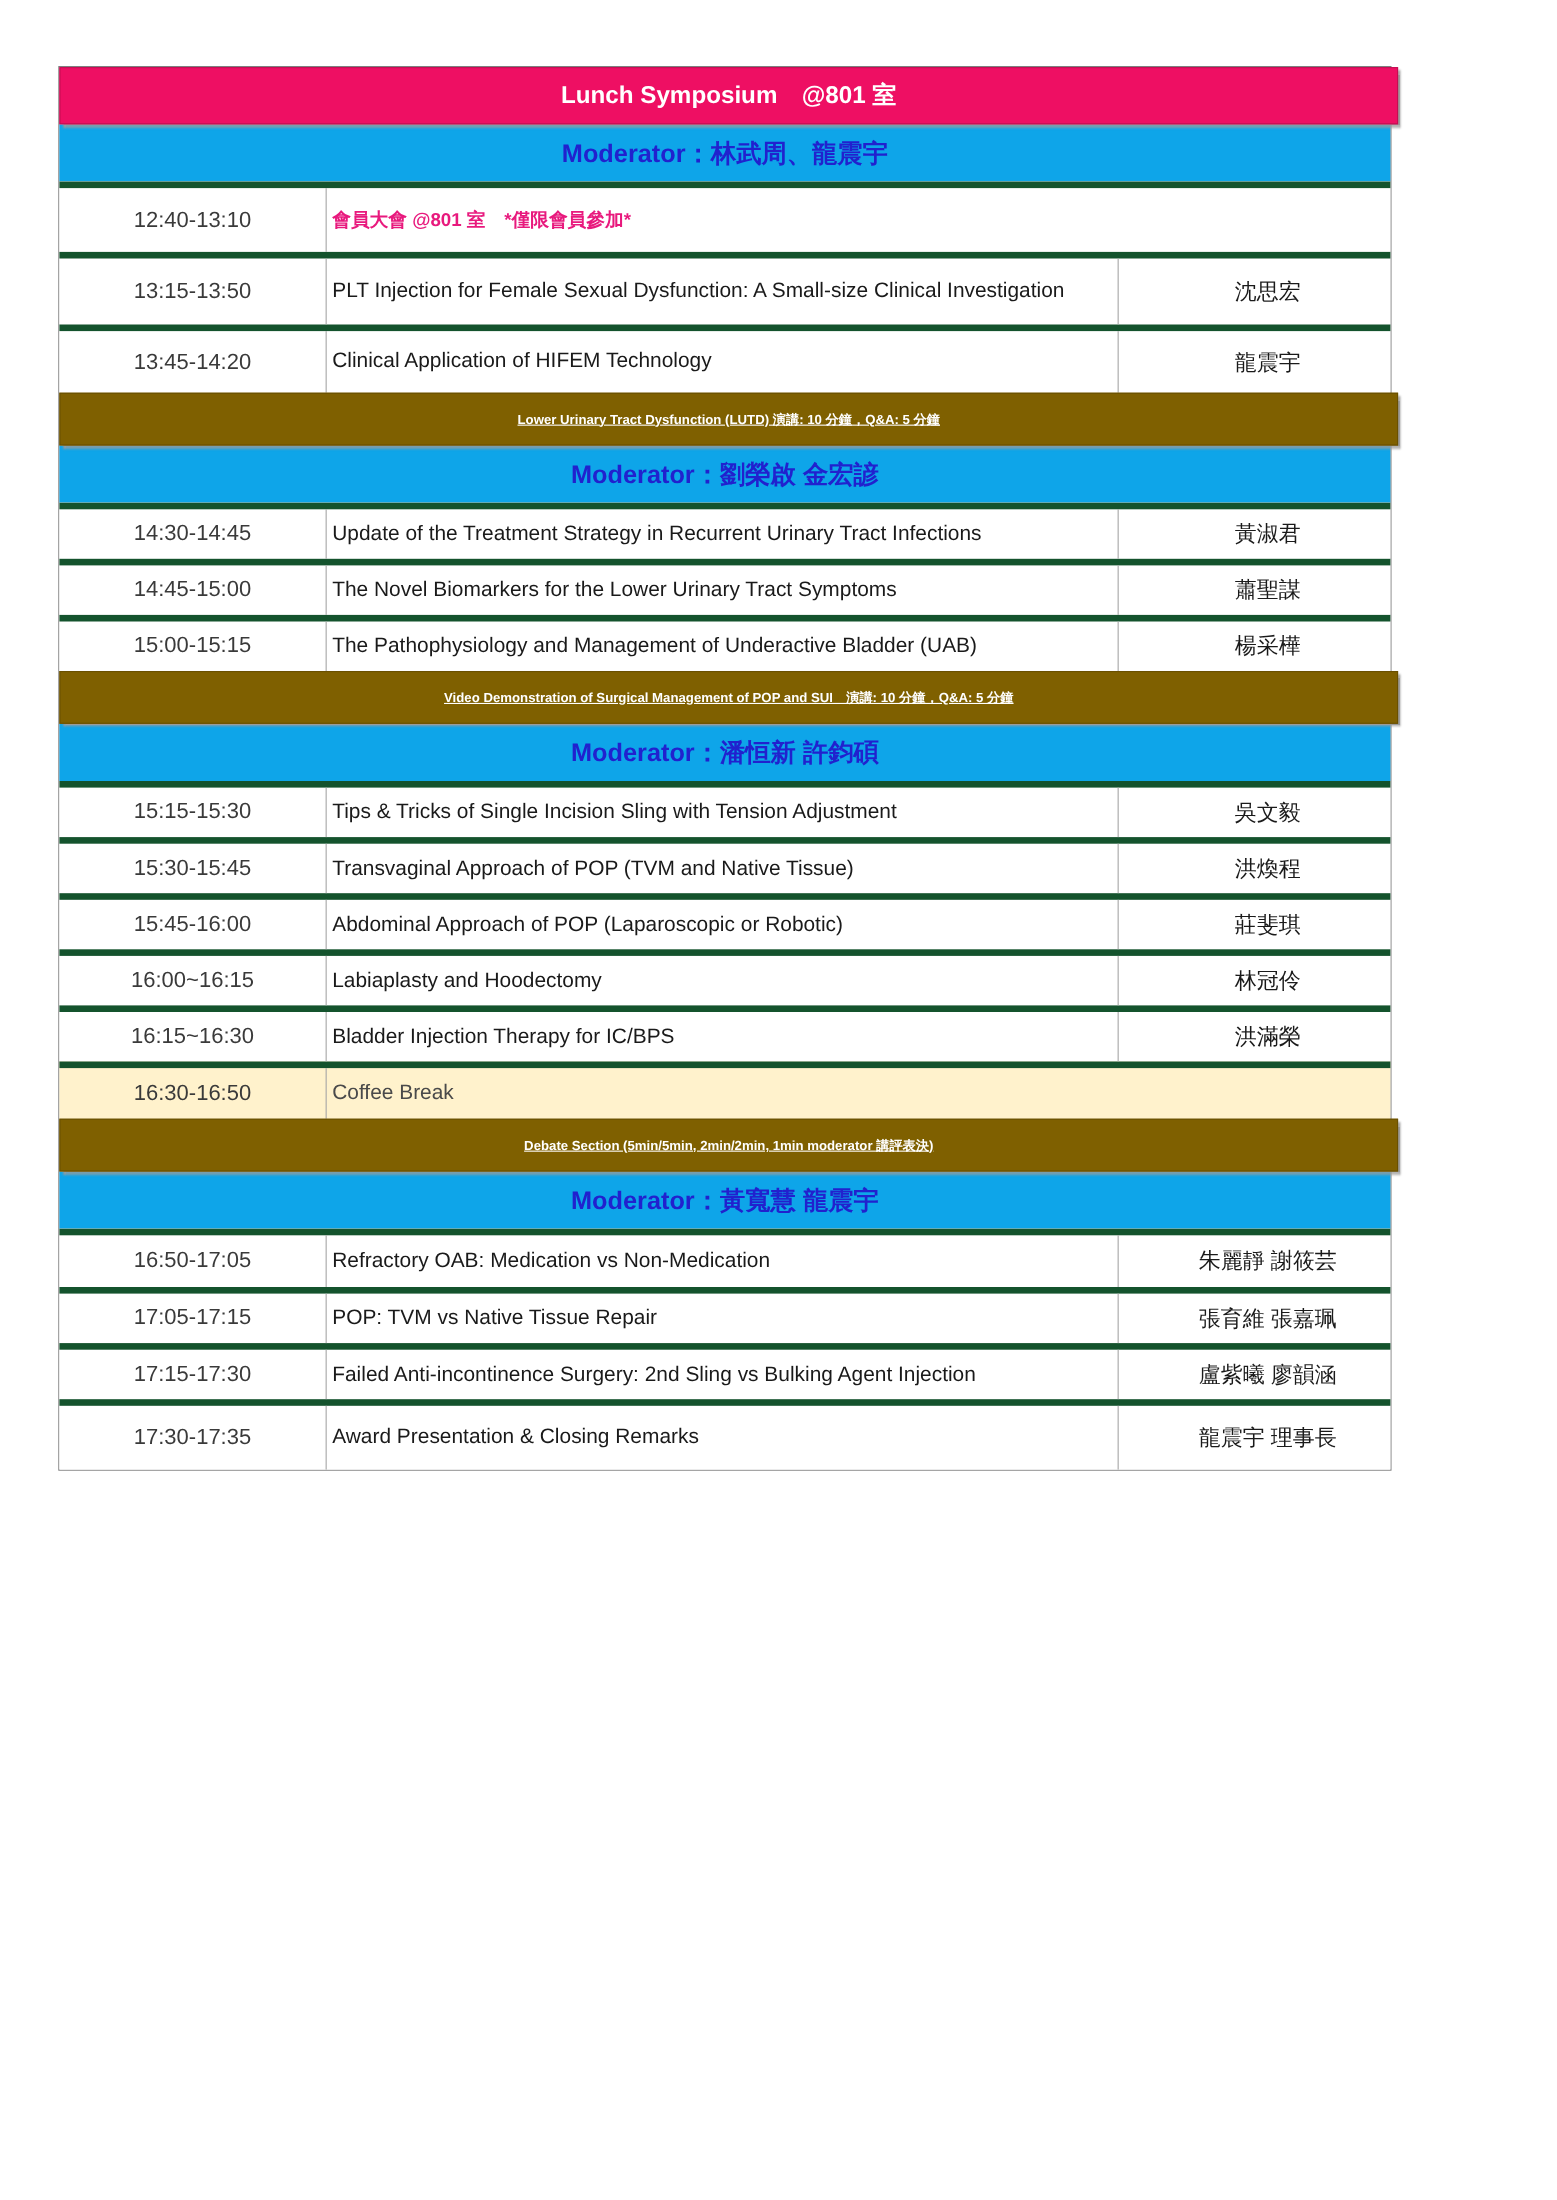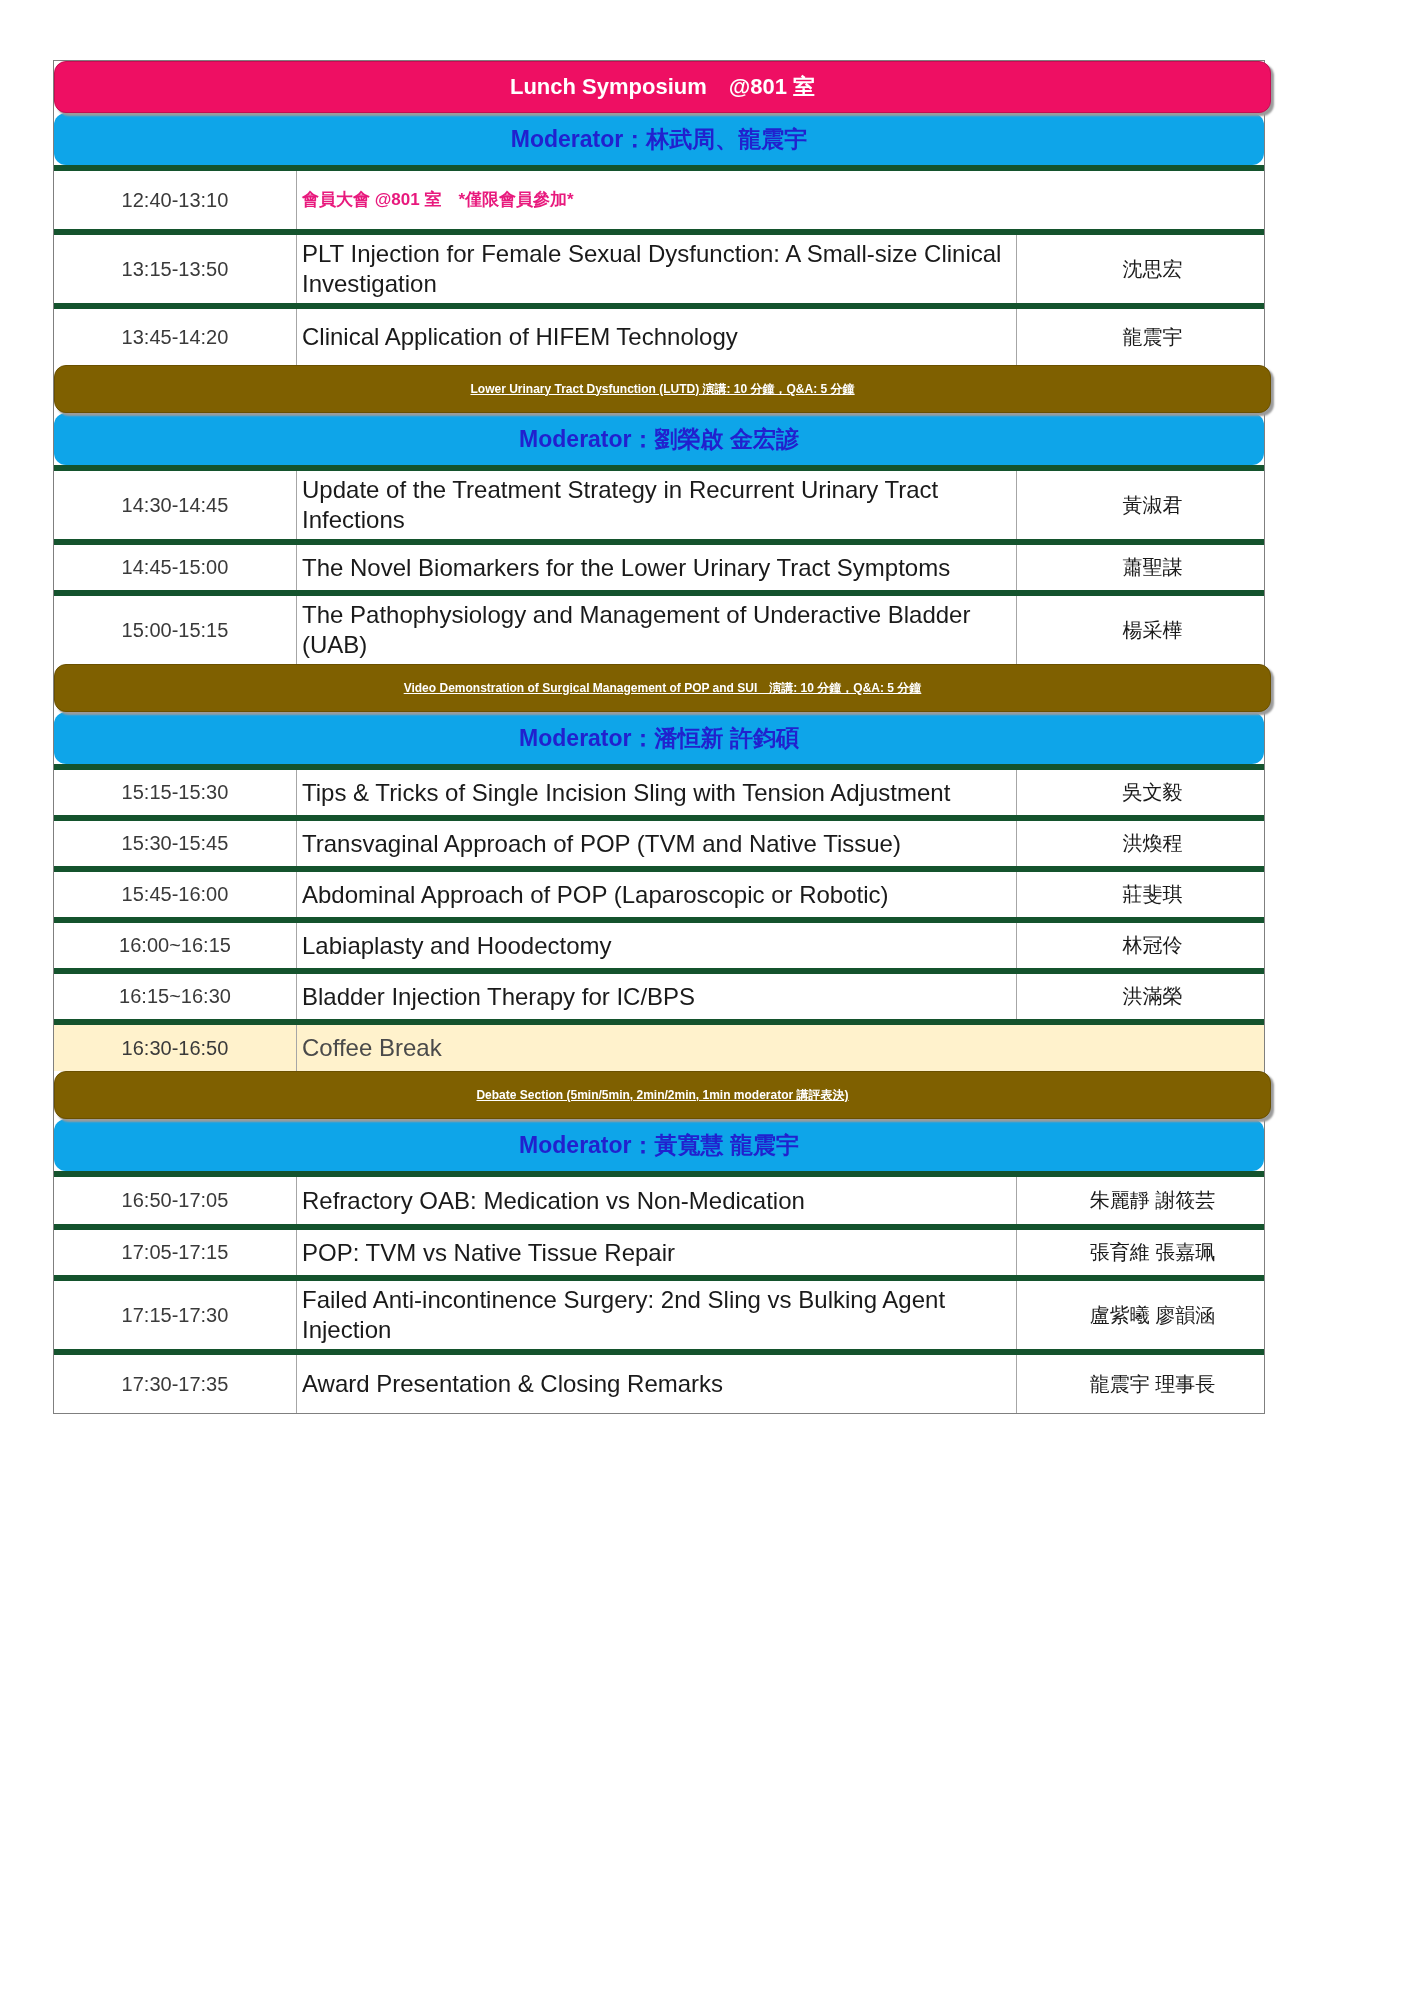--- a/index.html
+++ b/index.html
@@ -17,21 +17,21 @@
   .agenda {
     position: absolute;
     left: 53px;
     top: 60px;
     width: 1210px;
     border: 1px solid #7f7f7f;
     background: #ffffff;
   }
   .row { box-sizing: border-box; }
   .row + .row { border-top: 6px solid #14532d; }
-  .row.bar, .row.bar + .row { border-top: none; border-radius: 12px; }
+  .row.bar, .row.bar + .row { border-top: none; }
 
   
   .row.bar {
     width: calc(100% + 7px);
     display: flex;
     align-items: center;
     justify-content: center;
     text-align: center;
     font-weight: bold;
     color: #ffffff;
@@ -83,21 +83,21 @@
   }
   .cell.time {
     justify-content: center;
     font-size: 20px;
     color: #3a3a3a;
     text-align: center;
   }
   .cell.title {
     border-left: 1px solid #a6a6a6;
     padding: 4px 2px 4px 5px;
-    font-size: 24px;
+    font-size: 19px;
     color: #1a1a1a;
     line-height: 1.25;
   }
   .cell.speaker {
     border-left: 1px solid #a6a6a6;
     justify-content: center;
     text-align: center;
     font-size: 20px;
     color: #1a1a1a;
     padding-left: 24px;

